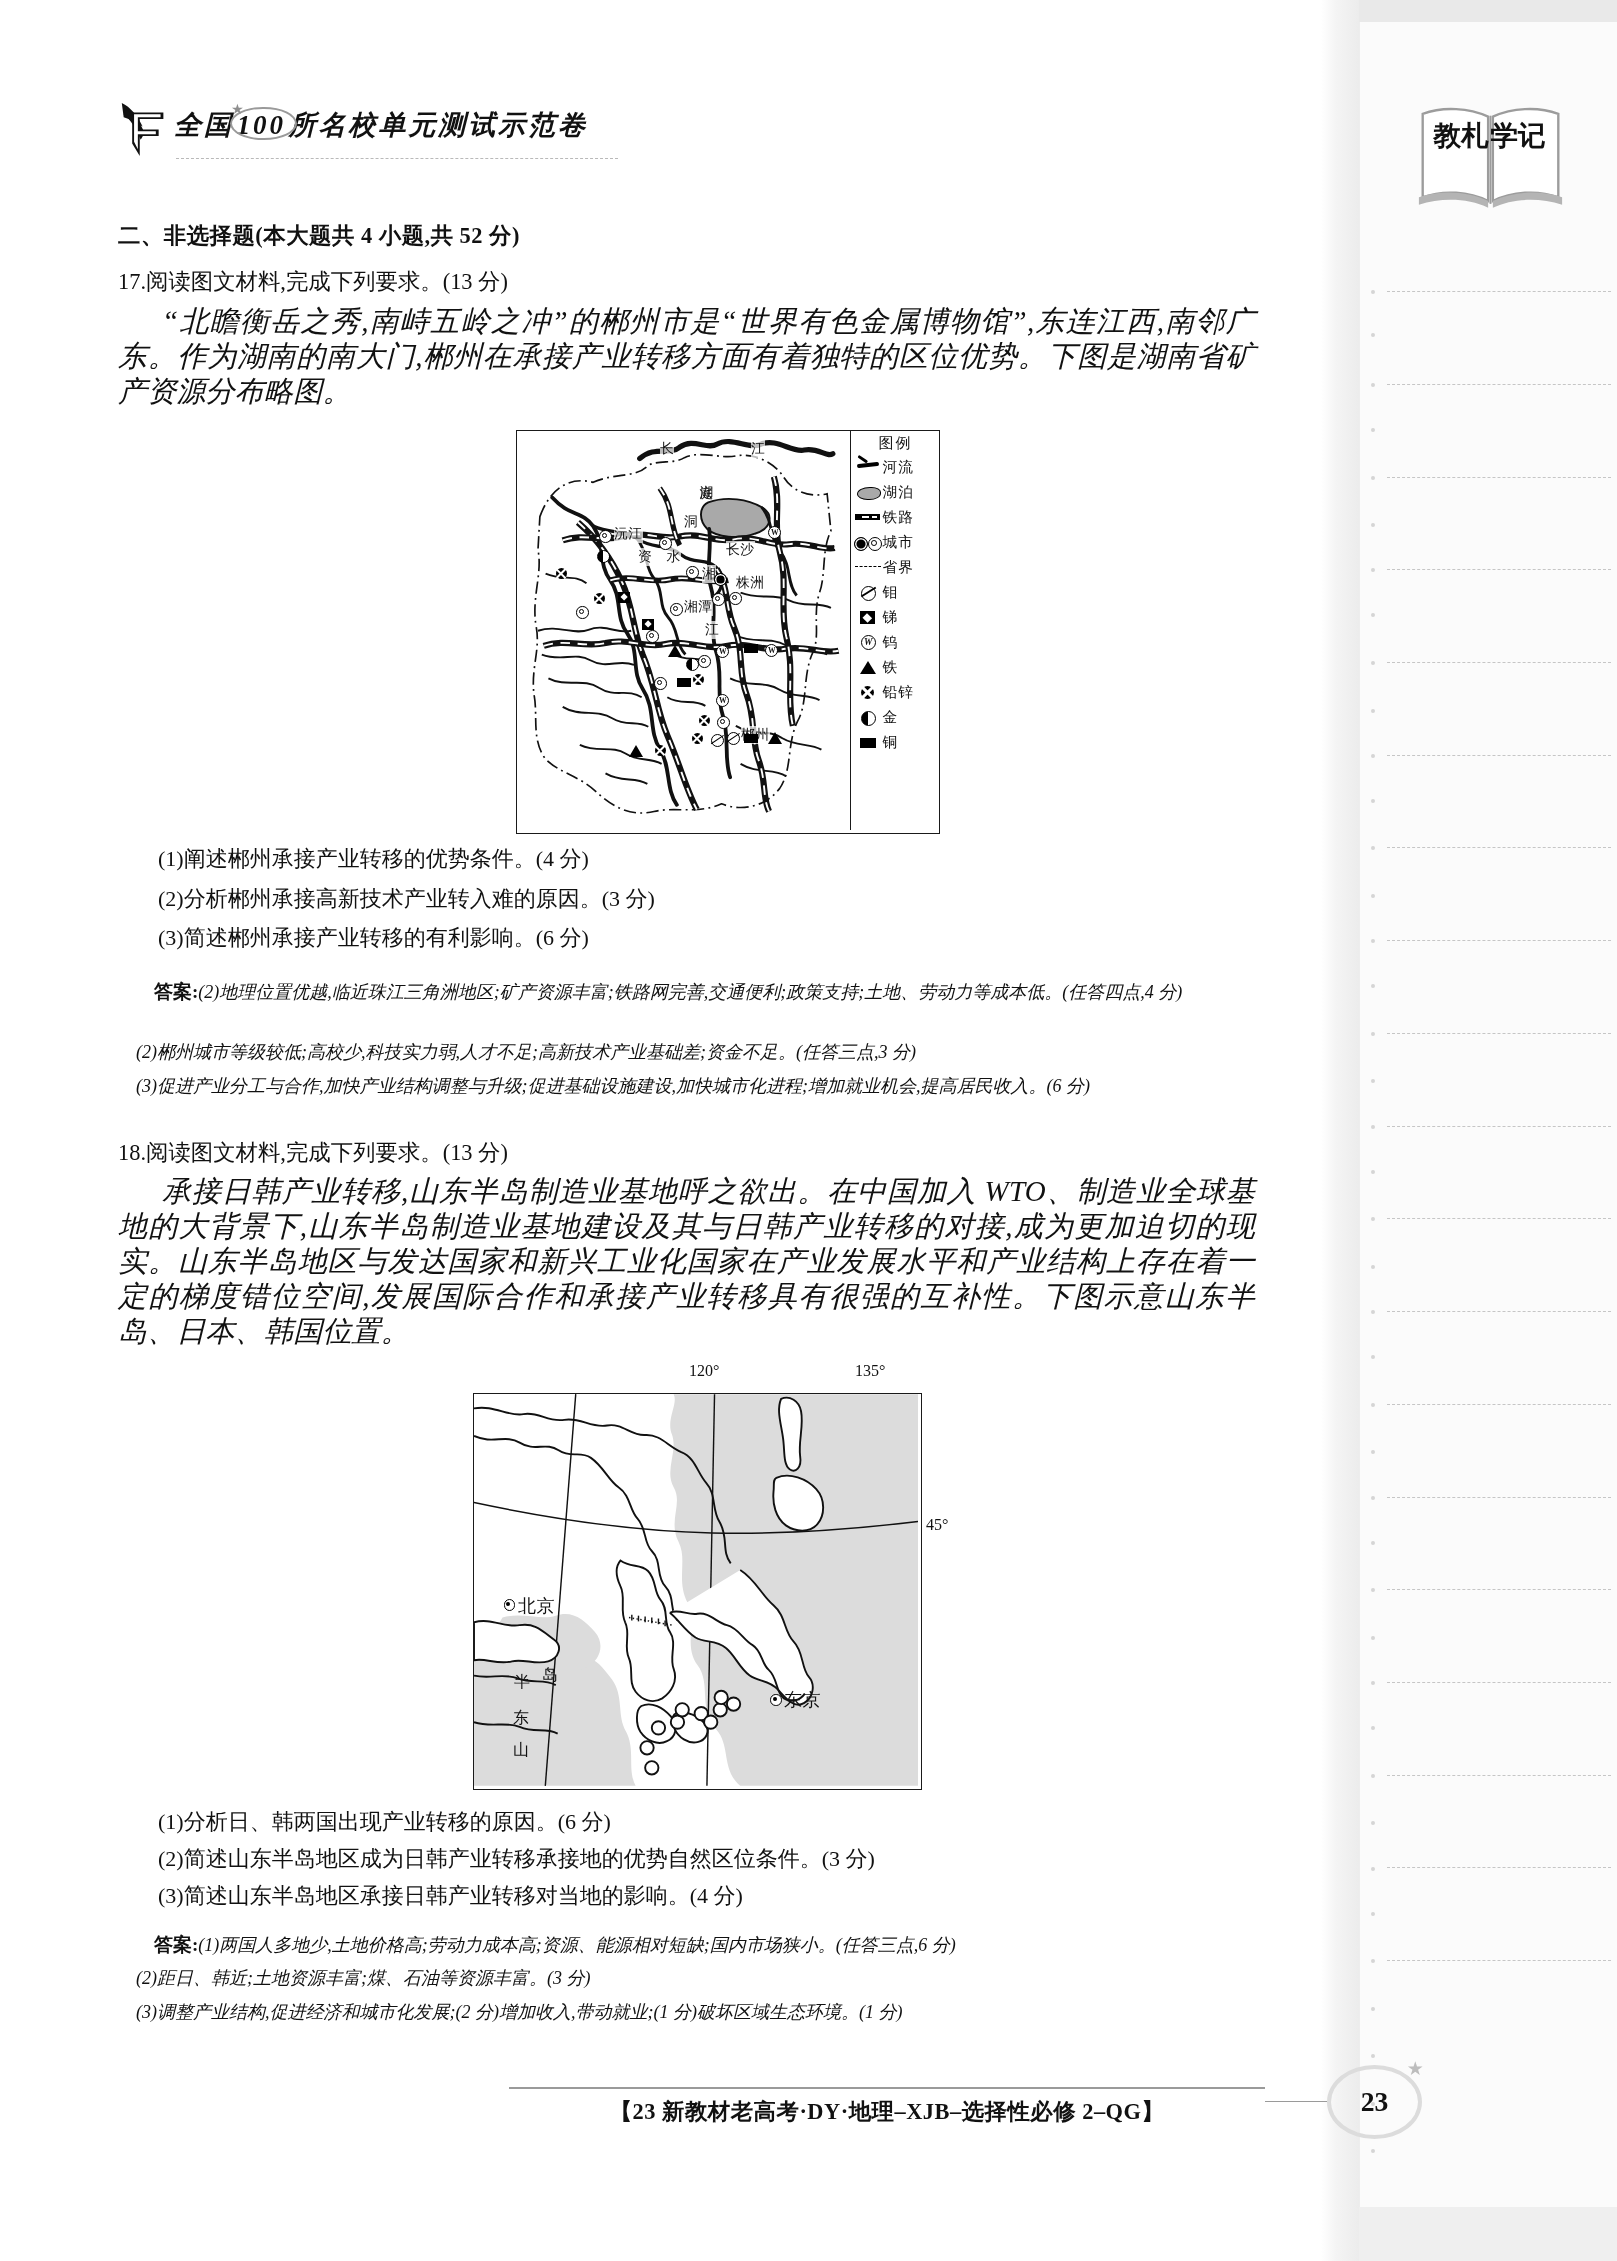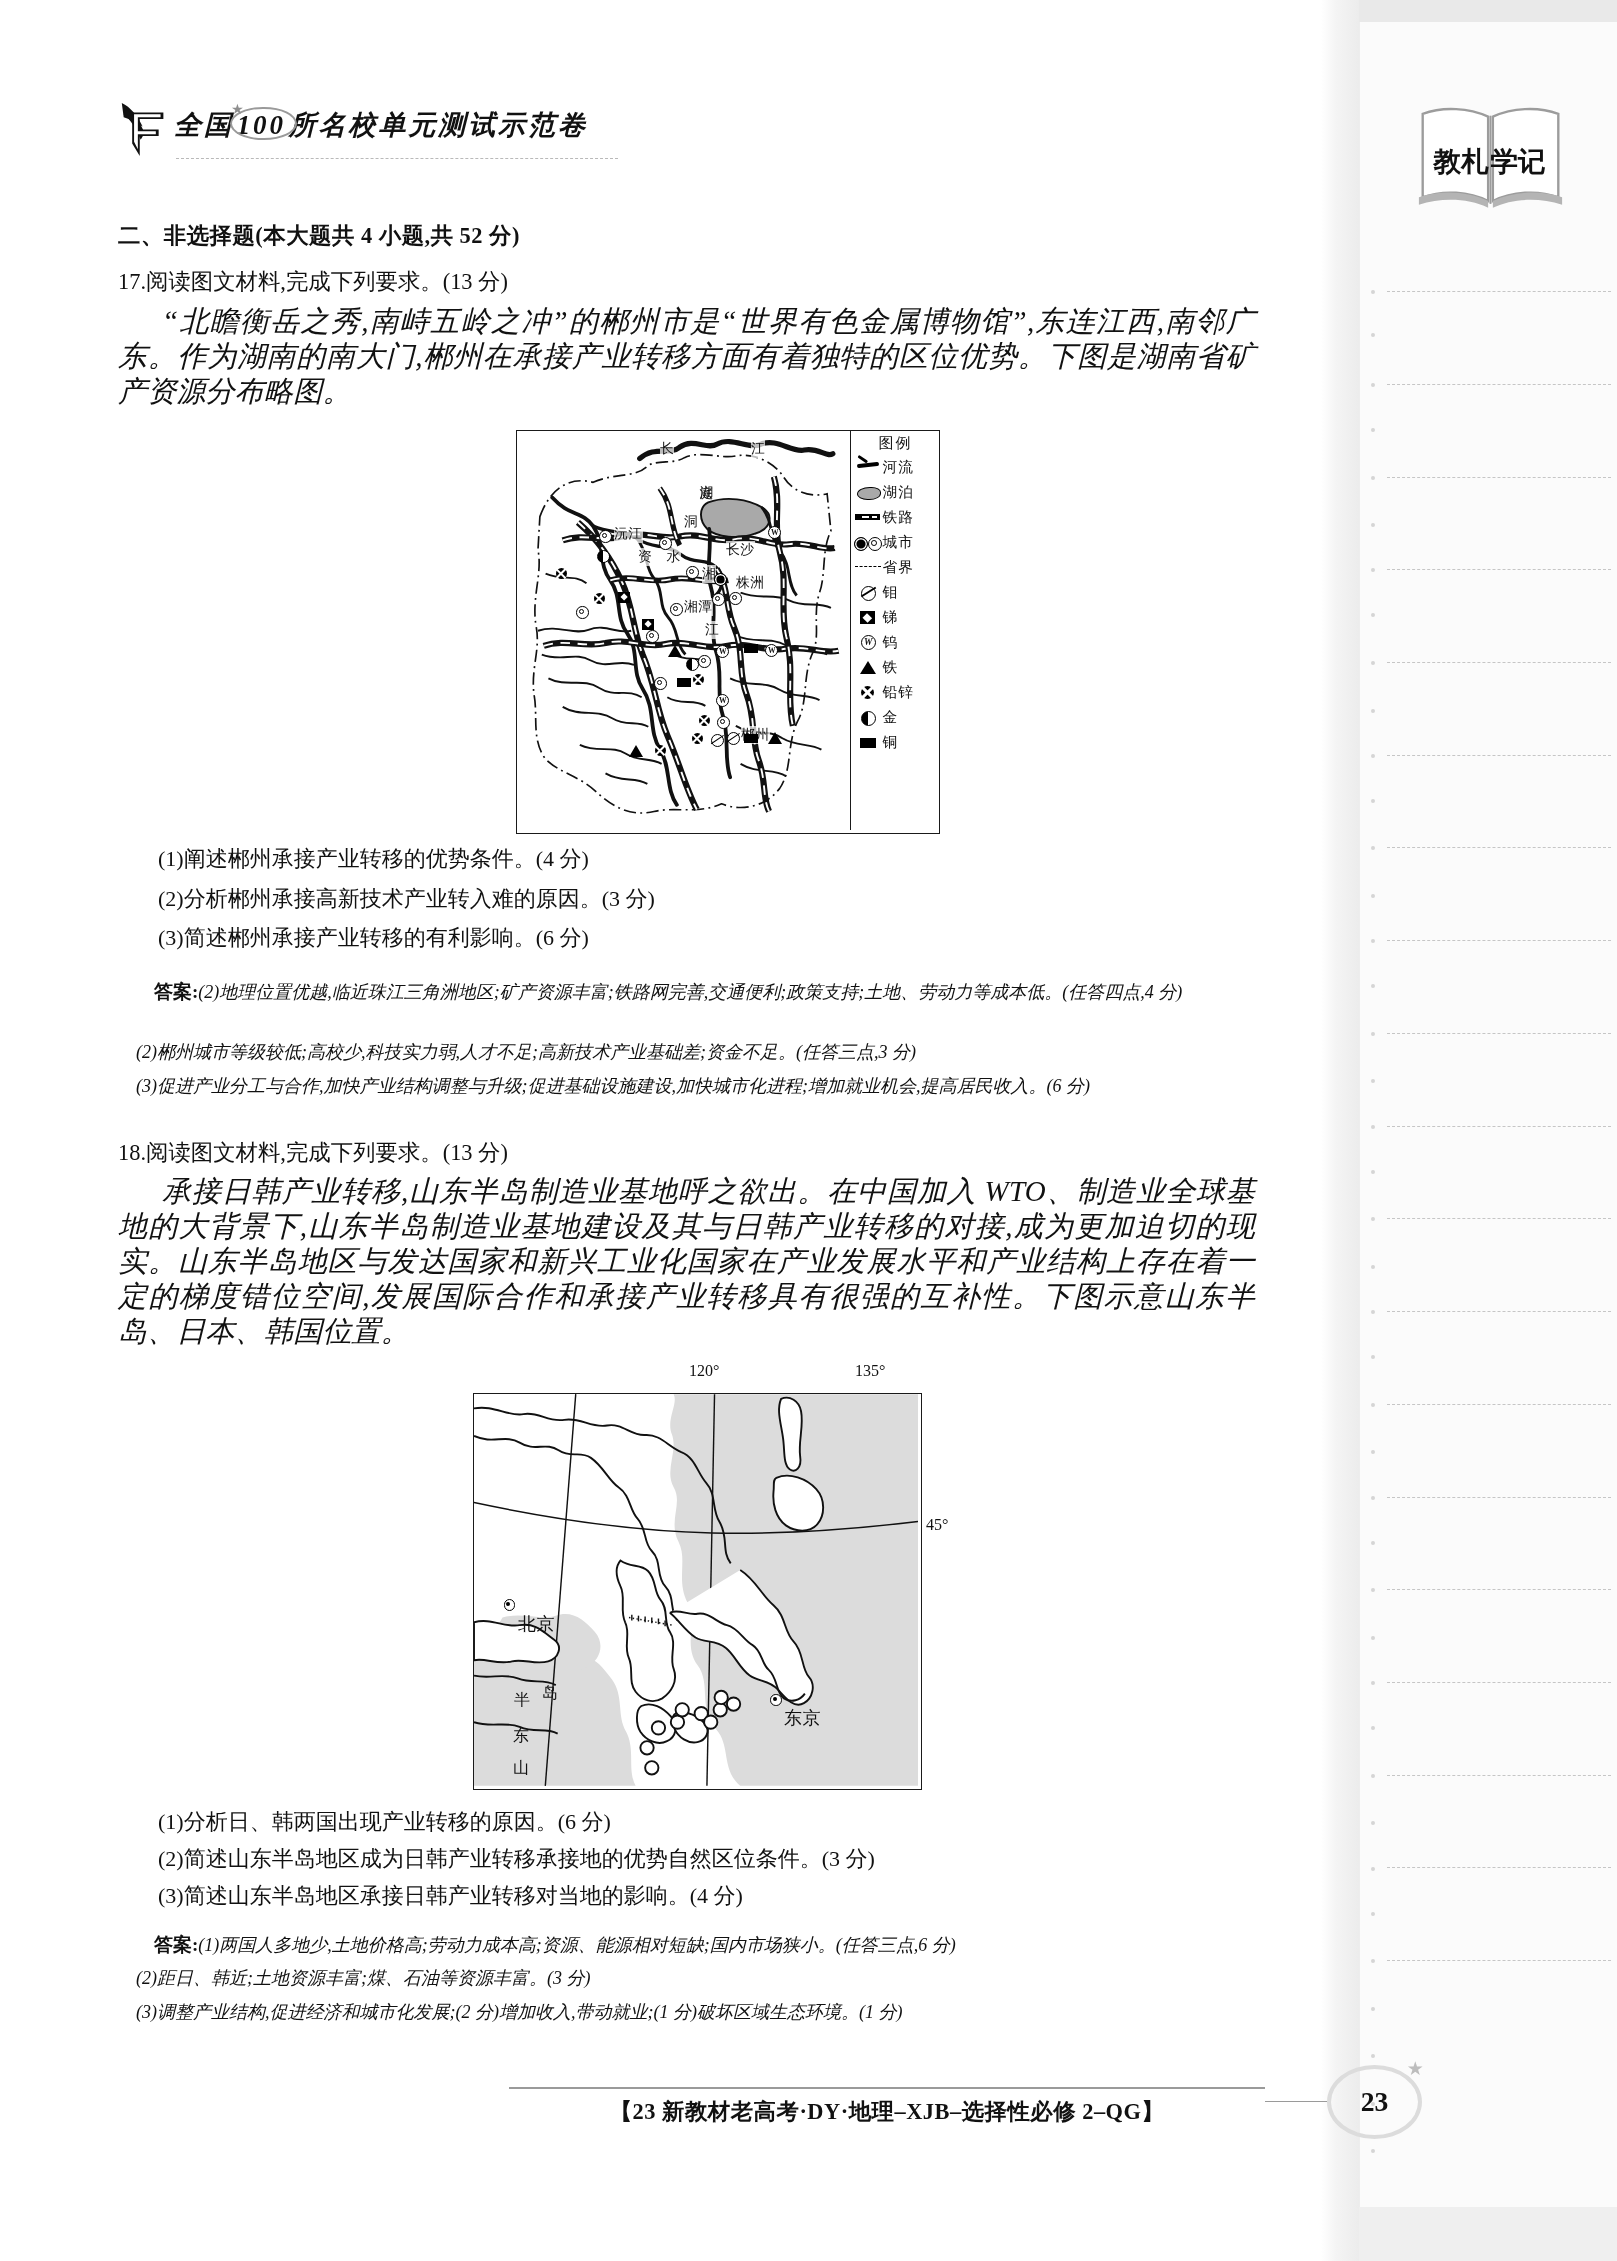--- a/index.html
+++ b/index.html
@@ -28,21 +28,21 @@
     border:2.4px solid #9a9a9a;border-radius:50%;pointer-events:none;}
   .mast-star{position:absolute;left:113px;top:-1.9px;color:#8e8e8e;font-size:14.3px;}
   .mast-rule{position:absolute;left:58px;top:55px;width:442px;height:0;
     border-top:1.4px dashed #b9b9b9;}
 
   
   #noteicon{position:absolute;left:1411px;top:95px;width:157px;height:119px;}
   .bk-shadow{position:absolute;left:5.7px;top:7.6px;width:147px;height:106px;}
   .bk-label{position:absolute;top:24px;width:100%;text-align:center;}
   .bk-col{display:inline-block;vertical-align:top;width:57px;font-size:27.6px;
-    font-weight:700;line-height:1.26;font-family:"Liberation Serif",serif;margin-top:26px;}
+    font-weight:700;line-height:1.26;font-family:"Liberation Serif",serif;}
 
   .noteline{position:absolute;height:0;border-top:1.4px dashed #c6c6c6;left:1387px;width:224px;}
   .dotcol{position:absolute;left:1371px;width:3.8px;height:3.8px;border-radius:50%;background:#d5d5d5;}
 
   .hdr2{position:absolute;left:466px;top:166px;width:713px;text-align:left;
     font-size:29.5px;font-weight:700;letter-spacing:1px;white-space:nowrap;}
 
   .sec2{position:absolute;left:118px;top:220px;font-size:22.4px;font-weight:700;
     letter-spacing:0.5px;white-space:nowrap;}
 
@@ -132,21 +132,21 @@
     border-bottom:12px solid #000;}
   .mk.cu{width:14.3px;height:9px;background:#000;}
   .mk.mo{width:11.4px;height:11.4px;border:1.4px solid #000;border-radius:50%;background:#fff;}
   .mk.mo:after{content:"";position:absolute;left:-1.9px;top:4.3px;width:15px;height:1.4px;
     background:#000;transform:rotate(-34deg);}
 
   
   #fig2{position:absolute;left:473px;top:1393px;width:447px;height:395px;
     border:1.4px solid #1a1a1a;background:#fff;overflow:hidden;}
   .lonlab{position:absolute;font-size:16px;letter-spacing:0;white-space:nowrap;}
-  .f2label{position:absolute;font-size:18px;white-space:nowrap;letter-spacing:0.5px;margin-top:18px;}
+  .f2label{position:absolute;font-size:18px;white-space:nowrap;letter-spacing:0.5px;}
   .f2label.v{writing-mode:vertical-rl;text-orientation:upright;font-size:16px;}
   .citydot{position:absolute;width:9.5px;height:9.5px;border:1.4px solid #000;border-radius:50%;
     background:#fff;}
   .citydot:after{content:"";position:absolute;left:1.9px;top:1.9px;width:3.8px;height:3.8px;
     border-radius:50%;background:#000;}
 
   
   #footrule{position:absolute;left:509px;top:2087px;width:756px;height:0;border-top:2.4px solid #9a9a9a;}
   #footer{position:absolute;left:509px;top:2096px;width:756px;text-align:center;
     font-size:22.4px;font-weight:700;letter-spacing:0.5px;white-space:nowrap;}

